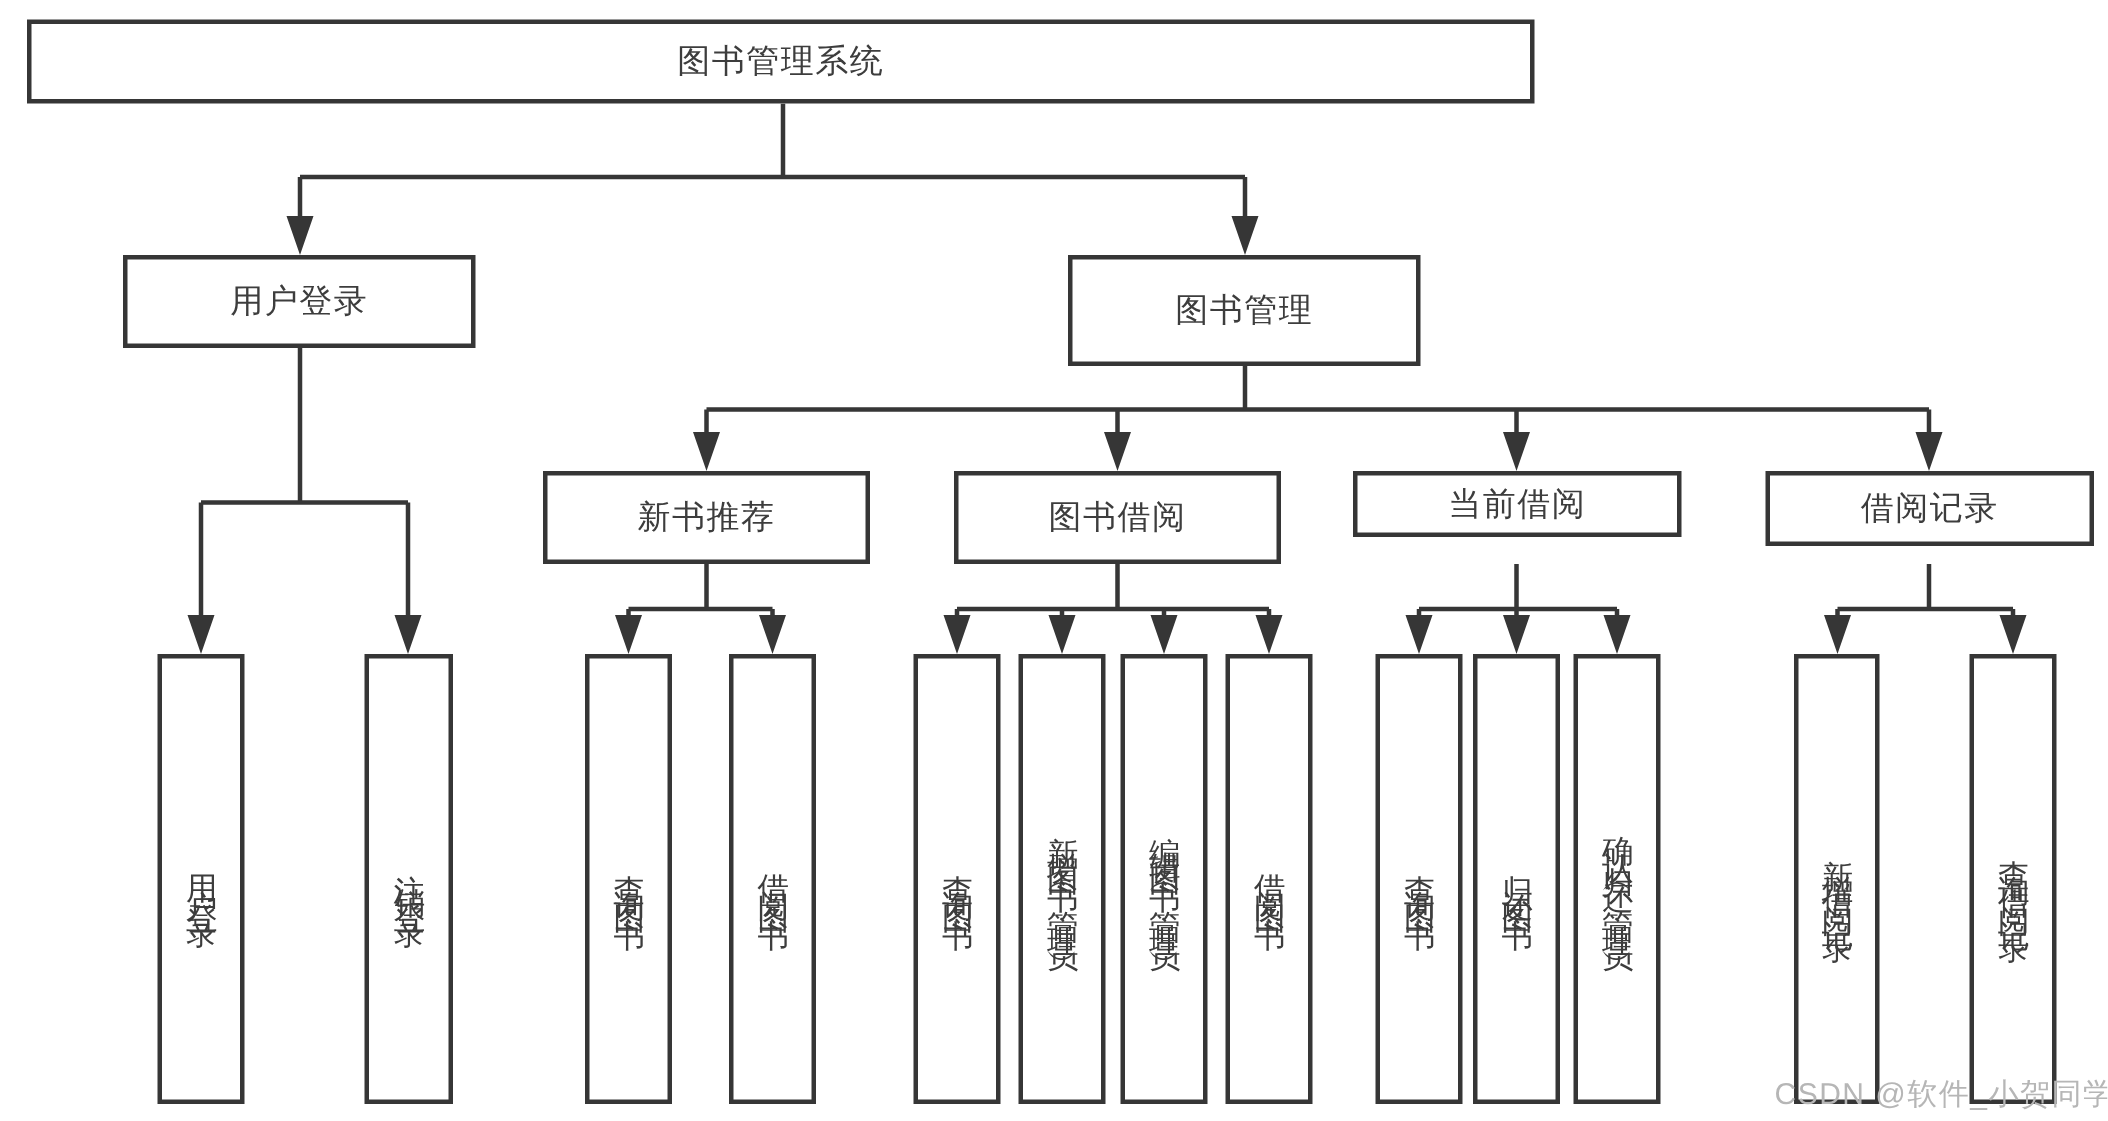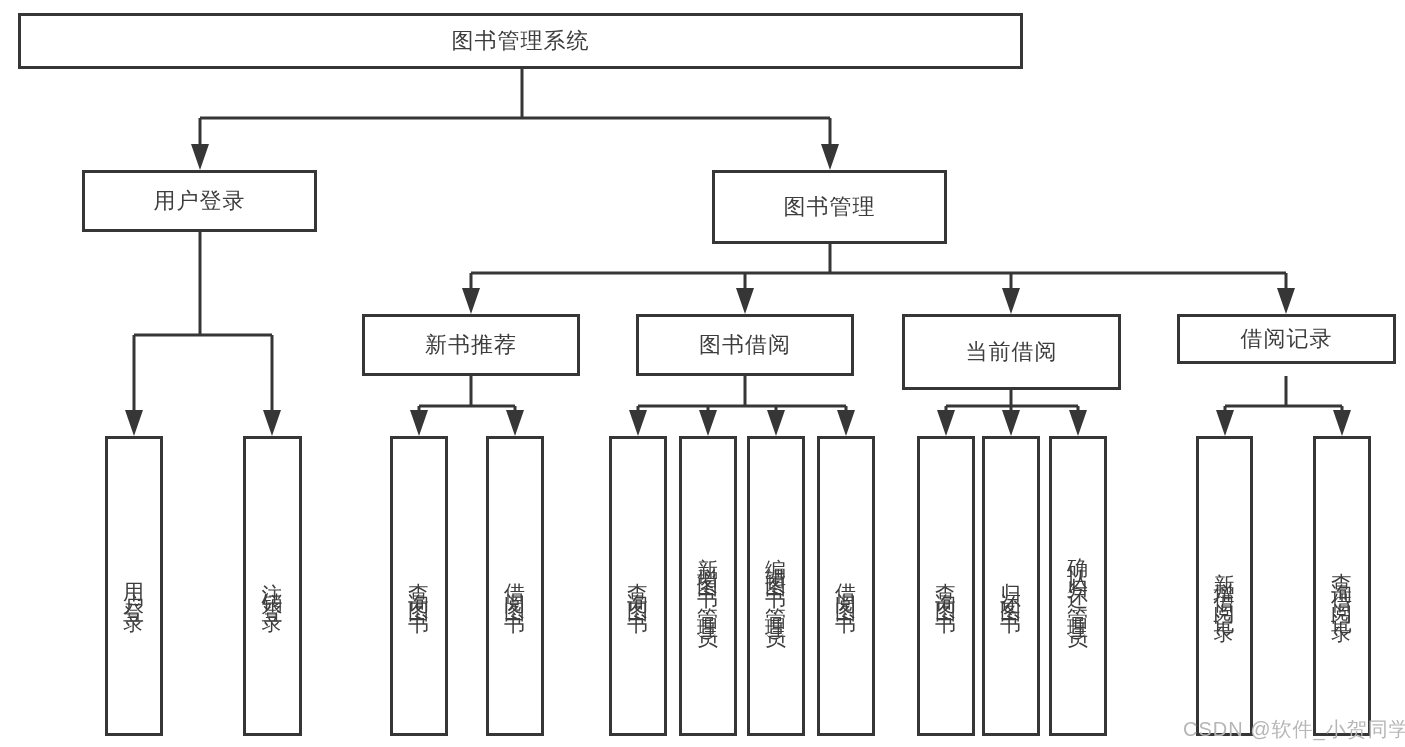--- a/index.html
+++ b/index.html
@@ -105,21 +105,21 @@
   <div class="box" style="left:712px; top:170px; width:235px; height:74px;">
     <span class="hlbl">图书管理</span>
   </div>
 
   <div class="box" style="left:362px; top:314px; width:218px; height:62px;">
     <span class="hlbl">新书推荐</span>
   </div>
   <div class="box" style="left:636px; top:314px; width:218px; height:62px;">
     <span class="hlbl">图书借阅</span>
   </div>
-  <div class="box" style="left:902px; top:314px; width:219px; height:76px;align-items:center;">
+  <div class="box" style="left:902px; top:314px; width:219px; height:44px;align-items:center;">
     <span class="hlbl">当前借阅</span>
   </div>
   <div class="box" style="left:1177px; top:314px; width:219px; height:50px;">
     <span class="hlbl">借阅记录</span>
   </div>
 
   <div class="box" style="left:105px; top:436px; width:58px; height:300px;">
     <span class="vlbl">用户登录</span>
   </div>
   <div class="box" style="left:243px; top:436px; width:59px; height:300px;">

